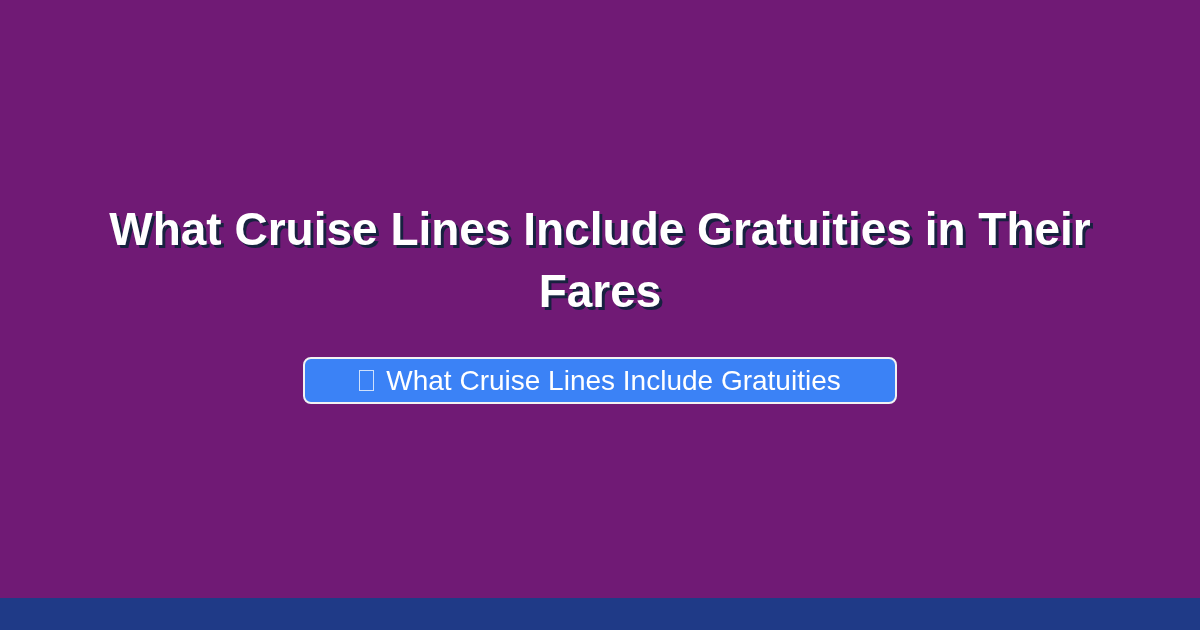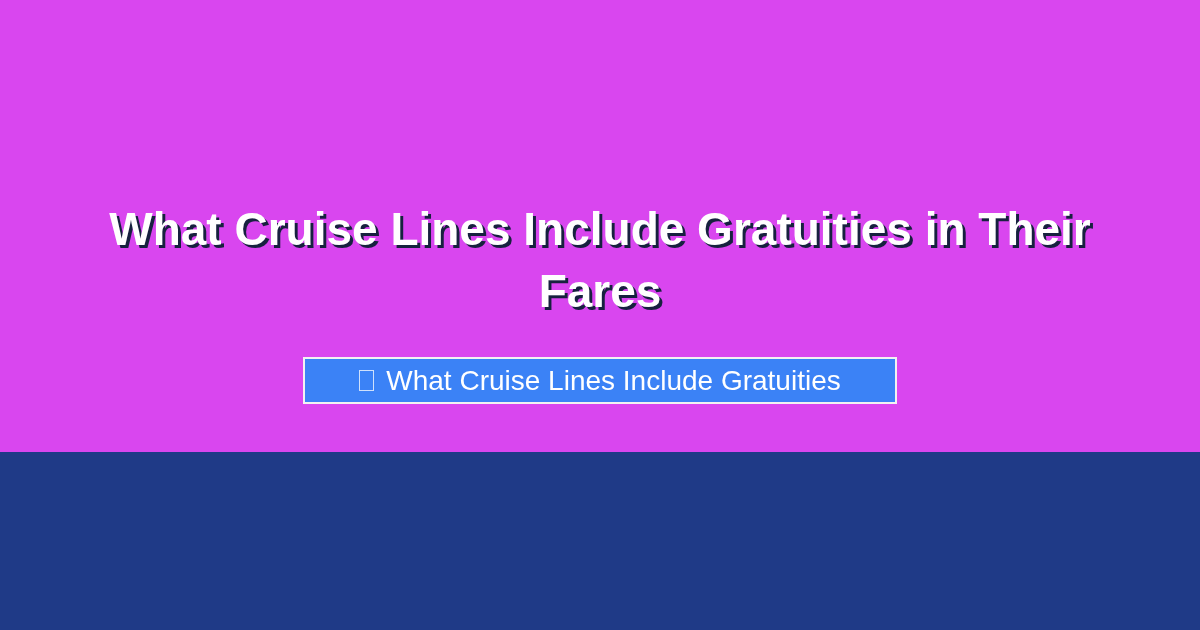--- a/index.html
+++ b/index.html
@@ -11,22 +11,22 @@
     width: 1200px;
     height: 630px;
     overflow: hidden;
     font-family: "Liberation Sans", sans-serif;
     background: #1f3a87;
   }
 
   .card {
     position: relative;
     width: 1200px;
-    height: 452px;
-    background: #d946ef;
+    height: 598px;
+    background: #701a75;
     display: flex;
     flex-direction: column;
     align-items: center;
     box-sizing: border-box;
   }
 
   .headline {
     position: absolute;
     top: 198px;
     left: 60px;
@@ -51,21 +51,21 @@
     display: flex;
     justify-content: center;
   }
 
   .cta-button {
     box-sizing: border-box;
     width: 594px;
     height: 47px;
     background: #3b82f6;
     border: 2px solid #f2f2f2;
-    border-radius: 0px;
+    border-radius: 8px;
     display: flex;
     align-items: center;
     justify-content: center;
     gap: 0px;
     padding: 0 14px;
     font-family: "Liberation Sans", sans-serif;
     font-size: 28px;
     font-weight: 400;
     line-height: 1;
     color: #ffffff;

